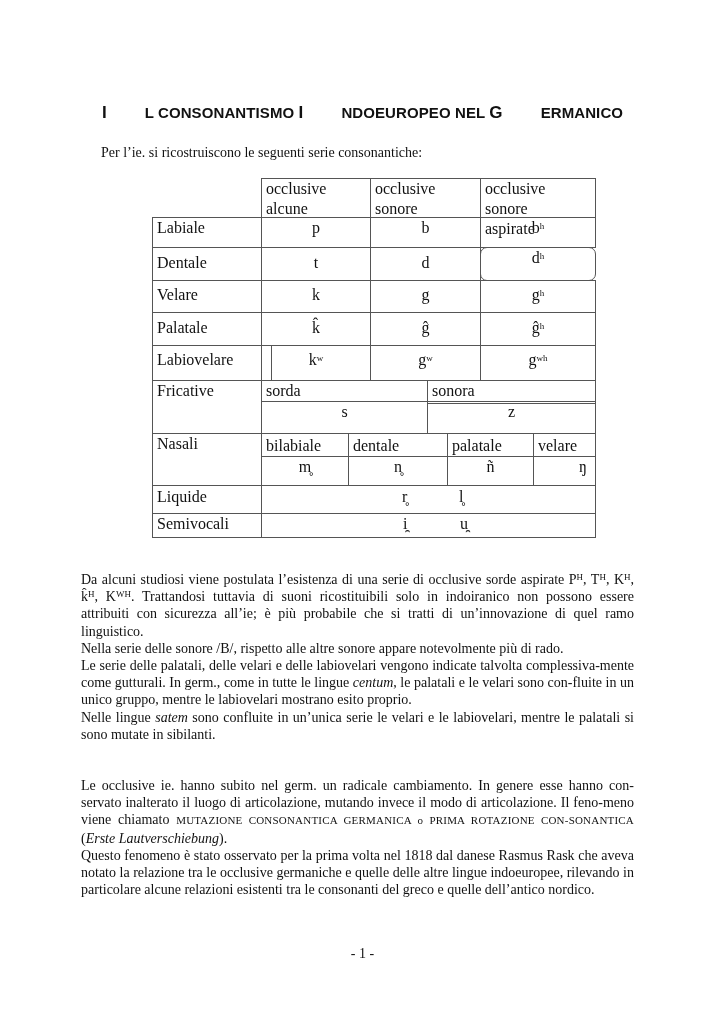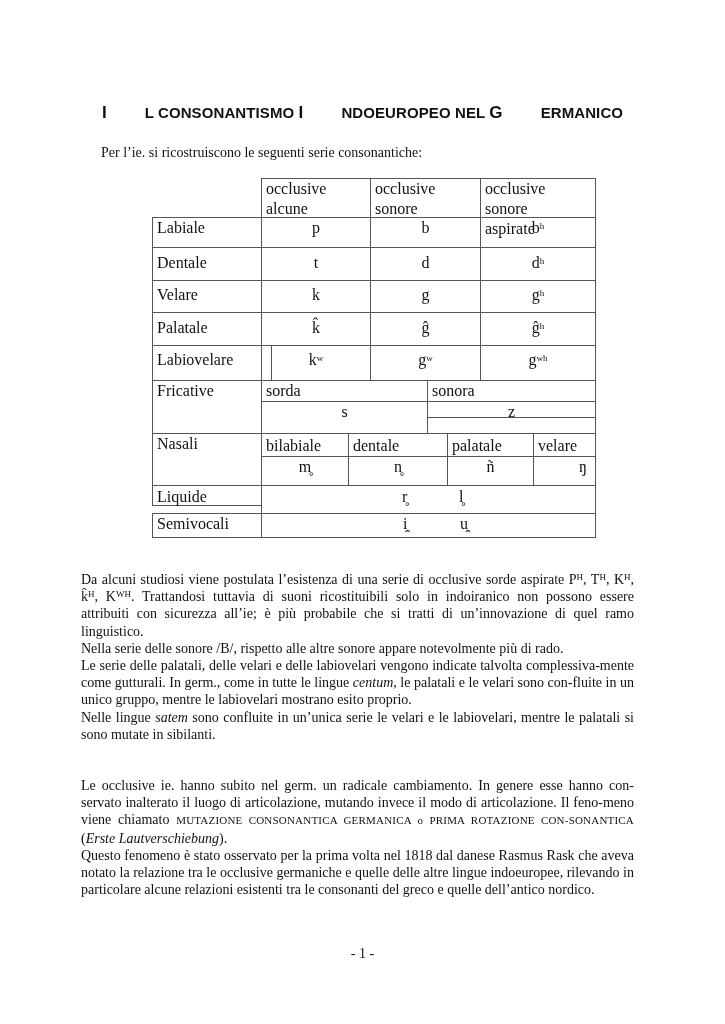--- a/index.html
+++ b/index.html
@@ -48,54 +48,54 @@
     </div>
 
     <div class="cell lbl" style="left:152px;top:217px;width:110px;height:31px;">Labiale</div>
     <div class="cell ctr" style="left:261px;top:217px;width:110px;height:31px;"><span>p</span></div>
     <div class="cell ctr" style="left:370px;top:217px;width:111px;height:31px;"><span>b</span></div>
     <div class="cell ctr" style="left:480px;top:217px;width:116px;height:31px;"><span>b</span><sup>h</sup></div>
 
     <div class="cell lbl" style="left:152px;top:247px;width:110px;height:34px;padding-top:5px;">Dentale</div>
     <div class="cell ctr" style="left:261px;top:247px;width:110px;height:34px;padding-top:5px;"><span>t</span></div>
     <div class="cell ctr" style="left:370px;top:247px;width:111px;height:34px;padding-top:5px;"><span>d</span></div>
-    <div class="cell ctr" style="left:480px;top:247px;width:116px;height:34px;padding-top:5px;"><span>d</span><sup>h</sup></div>
+    <div class="cell ctr" style="left:480px;top:247px;width:116px;height:34px;border-radius:7px;"><span>d</span><sup>h</sup></div>
 
     <div class="cell lbl" style="left:152px;top:280px;width:110px;height:33px;padding-top:4px;">Velare</div>
     <div class="cell ctr" style="left:261px;top:280px;width:110px;height:33px;padding-top:4px;"><span>k</span></div>
     <div class="cell ctr" style="left:370px;top:280px;width:111px;height:33px;padding-top:4px;"><span>g</span></div>
     <div class="cell ctr" style="left:480px;top:280px;width:116px;height:33px;padding-top:4px;"><span>g</span><sup>h</sup></div>
 
     <div class="cell lbl" style="left:152px;top:312px;width:110px;height:34px;padding-top:5px;">Palatale</div>
     <div class="cell ctr" style="left:261px;top:312px;width:110px;height:34px;padding-top:5px;"><span>k̂</span></div>
     <div class="cell ctr" style="left:370px;top:312px;width:111px;height:34px;padding-top:5px;"><span>ĝ</span></div>
     <div class="cell ctr" style="left:480px;top:312px;width:116px;height:34px;padding-top:5px;"><span>ĝ</span><sup>h</sup></div>
 
     <div class="cell lbl" style="left:152px;top:345px;width:120px;height:36px;padding-top:4px;">Labiovelare</div>
     <div class="cell ctr" style="left:261px;top:345px;width:110px;height:36px;padding-top:4px;"><span>k</span><sup>w</sup></div>
     <div class="cell ctr" style="left:370px;top:345px;width:111px;height:36px;padding-top:4px;"><span>g</span><sup>w</sup></div>
     <div class="cell ctr" style="left:480px;top:345px;width:116px;height:36px;padding-top:4px;"><span>g</span><sup>wh</sup></div>
 
     <div class="cell lbl" style="left:152px;top:380px;width:110px;height:54px;">Fricative</div>
     <div class="cell lbl" style="left:261px;top:380px;width:167px;height:22px;">sorda</div>
-    <div class="cell lbl" style="left:427px;top:380px;width:169px;height:38px;">sonora</div>
+    <div class="cell lbl" style="left:427px;top:380px;width:169px;height:24px;">sonora</div>
     <div class="cell ctr" style="left:261px;top:401px;width:167px;height:33px;">s</div>
     <div class="cell ctr" style="left:427px;top:401px;width:169px;height:33px;">z</div>
 
     <div class="cell lbl" style="left:152px;top:433px;width:110px;height:53px;">Nasali</div>
     <div class="cell lbl" style="left:261px;top:433px;width:88px;height:24px;padding-top:2px;">bilabiale</div>
     <div class="cell lbl" style="left:348px;top:433px;width:100px;height:24px;padding-top:2px;">dentale</div>
     <div class="cell lbl" style="left:447px;top:433px;width:87px;height:24px;padding-top:2px;">palatale</div>
     <div class="cell lbl" style="left:533px;top:433px;width:63px;height:24px;padding-top:2px;">velare</div>
     <div class="cell ctr" style="left:261px;top:456px;width:88px;height:30px;">m̥</div>
     <div class="cell ctr" style="left:348px;top:456px;width:100px;height:30px;">n̥</div>
     <div class="cell ctr" style="left:447px;top:456px;width:87px;height:30px;">ñ</div>
     <div class="cell" style="left:533px;top:456px;width:63px;height:30px;text-align:right;padding-right:8px;">ŋ</div>
 
-    <div class="cell lbl" style="left:152px;top:485px;width:110px;height:21px;padding-top:1px;">Liquide</div>
+    <div class="cell lbl" style="left:152px;top:485px;width:110px;height:29px;padding-top:1px;">Liquide</div>
     <div class="cell" style="left:261px;top:485px;width:335px;height:29px;padding-top:1px;">
       <span class="t" style="left:140px;">r̥</span>
       <span class="t" style="left:197px;">l̥</span>
     </div>
 
     <div class="cell lbl" style="left:152px;top:513px;width:110px;height:25px;">Semivocali</div>
     <div class="cell" style="left:261px;top:513px;width:335px;height:25px;">
       <span class="t" style="left:141px;">i̯</span>
       <span class="t" style="left:198px;">u̯</span>
     </div>

